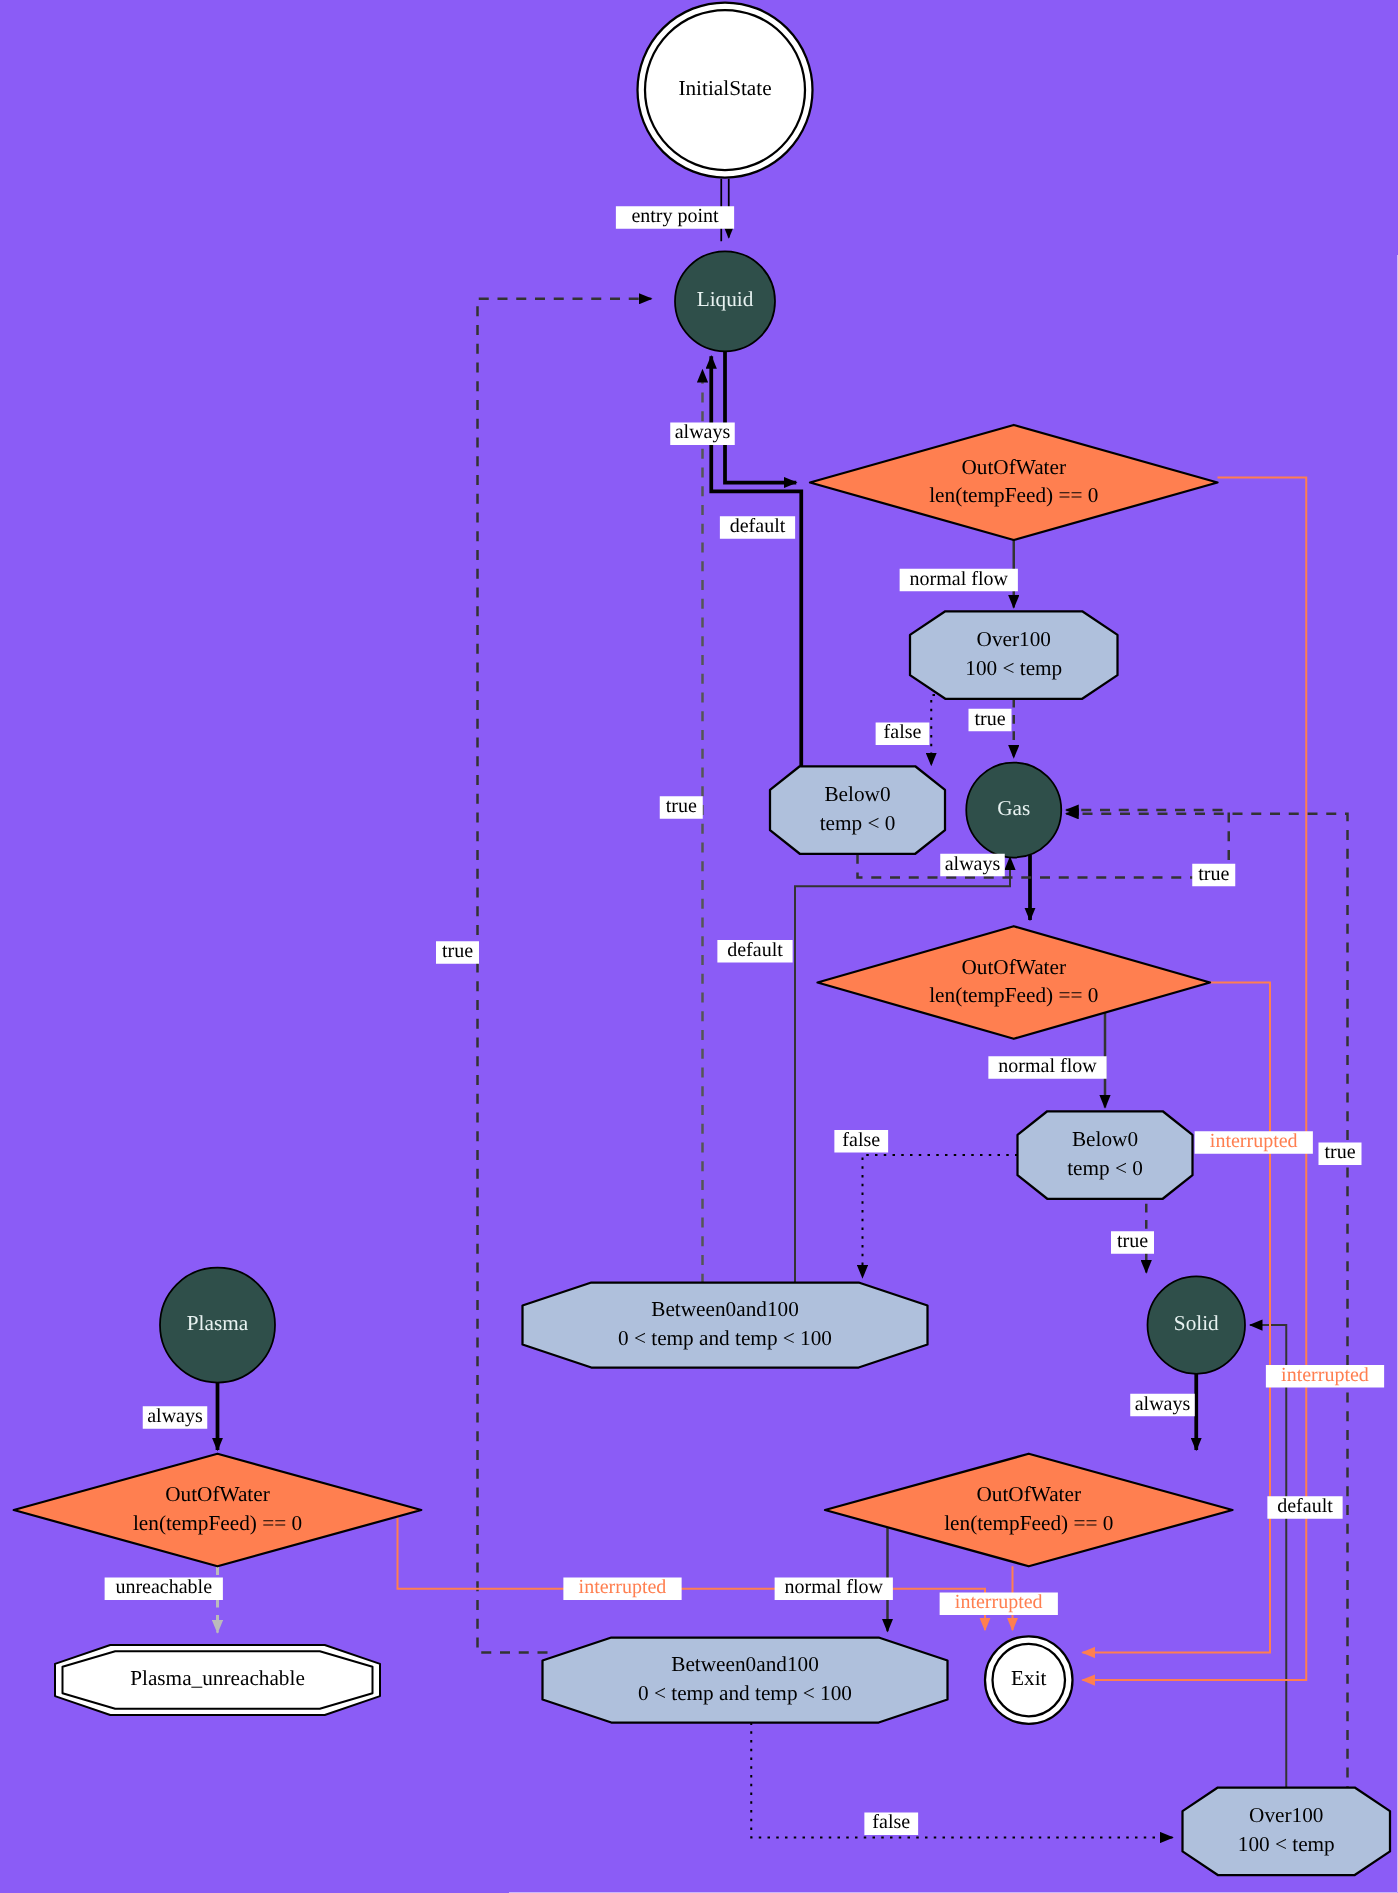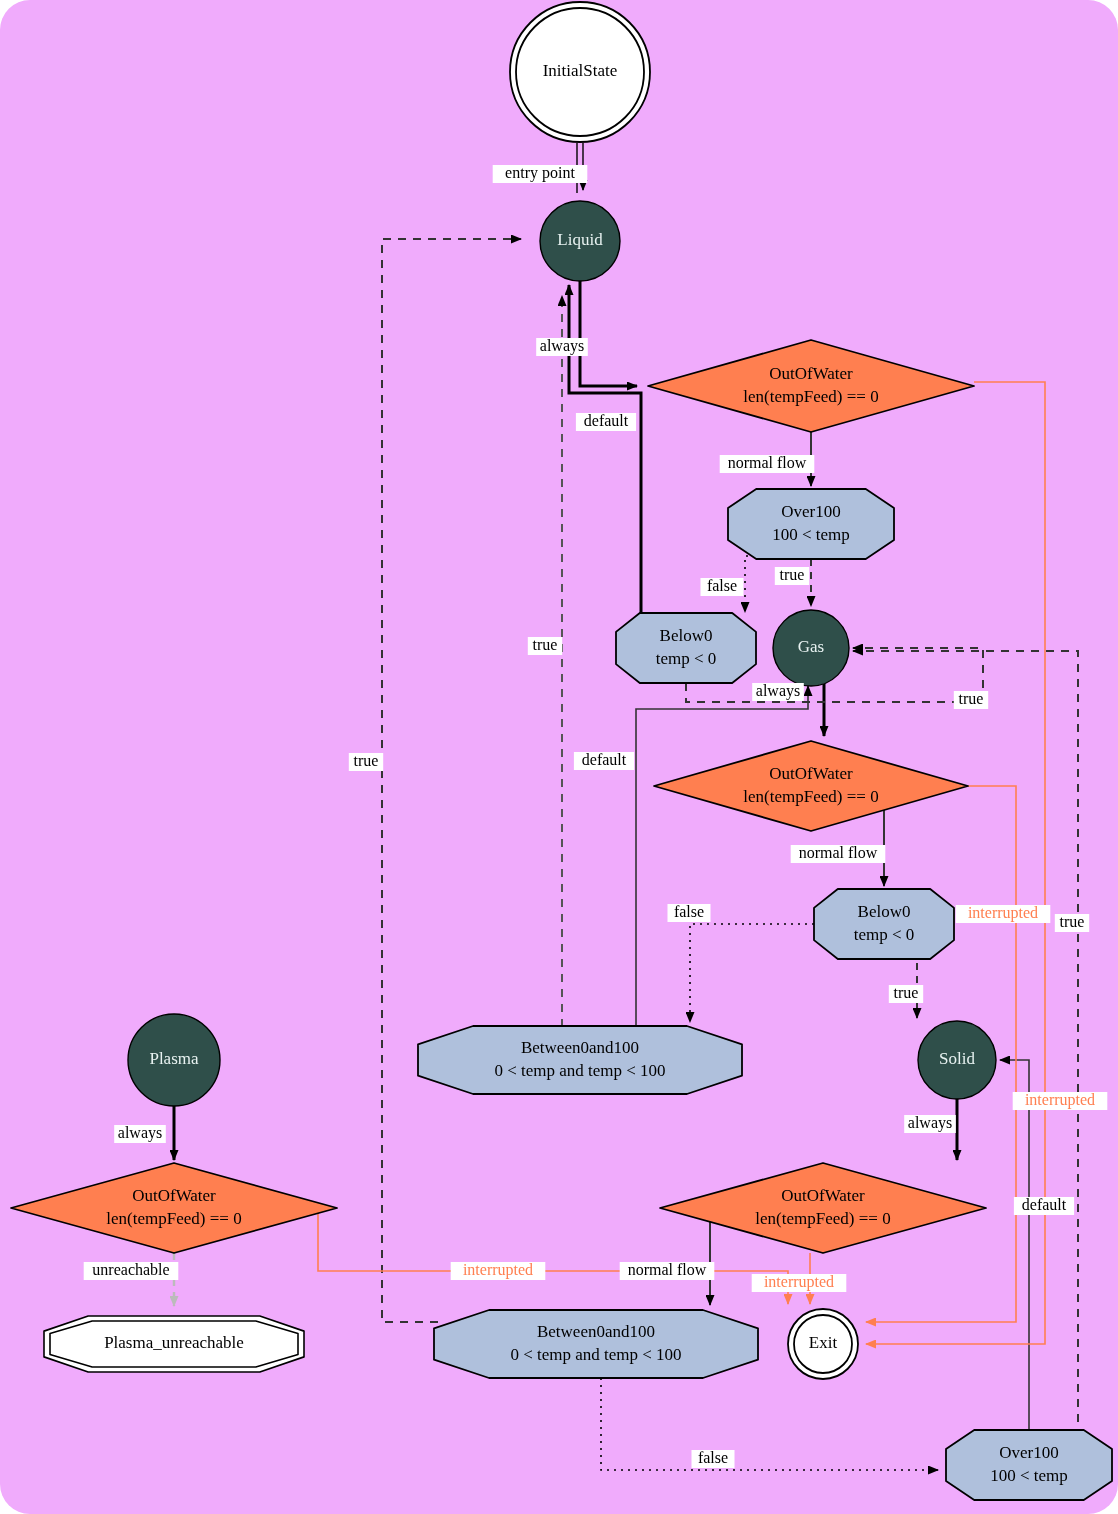--- a/index.html
+++ b/index.html
@@ -1,17 +1,17 @@
 <!DOCTYPE html>
 <html><head>
 <meta charset="utf-8">
 <style>
   html,body{margin:0;padding:0;background:#ffffff;}
-  #stage{position:relative;width:1118px;height:1514px;background:#f0abfc;
-         font-family:"Liberation Serif", serif;border-radius:30px;}
+  #stage{position:relative;width:1118px;height:1514px;background:#8b5cf6;
+         font-family:"Liberation Serif", serif;}
   svg{display:block;}
   .nlabel{font-family:"Liberation Serif", serif;font-size:17px;fill:#000;
           text-anchor:middle;dominant-baseline:middle;}
   .nlabel.light{fill:#e8f2f1;}
   .elabel{font-family:"Liberation Serif", serif;font-size:16px;fill:#000;
           text-anchor:middle;dominant-baseline:middle;}
   .elabel.orange{fill:#ff7f50;}
 </style>
 </head>
 <body>

